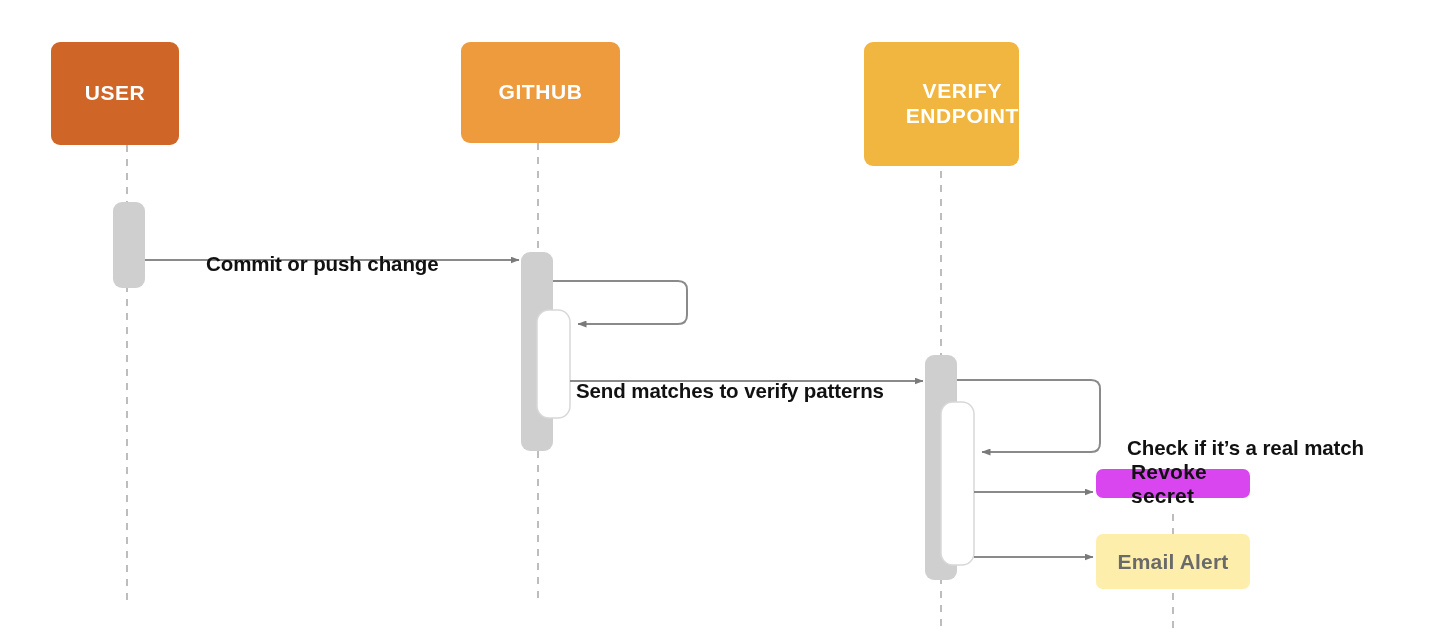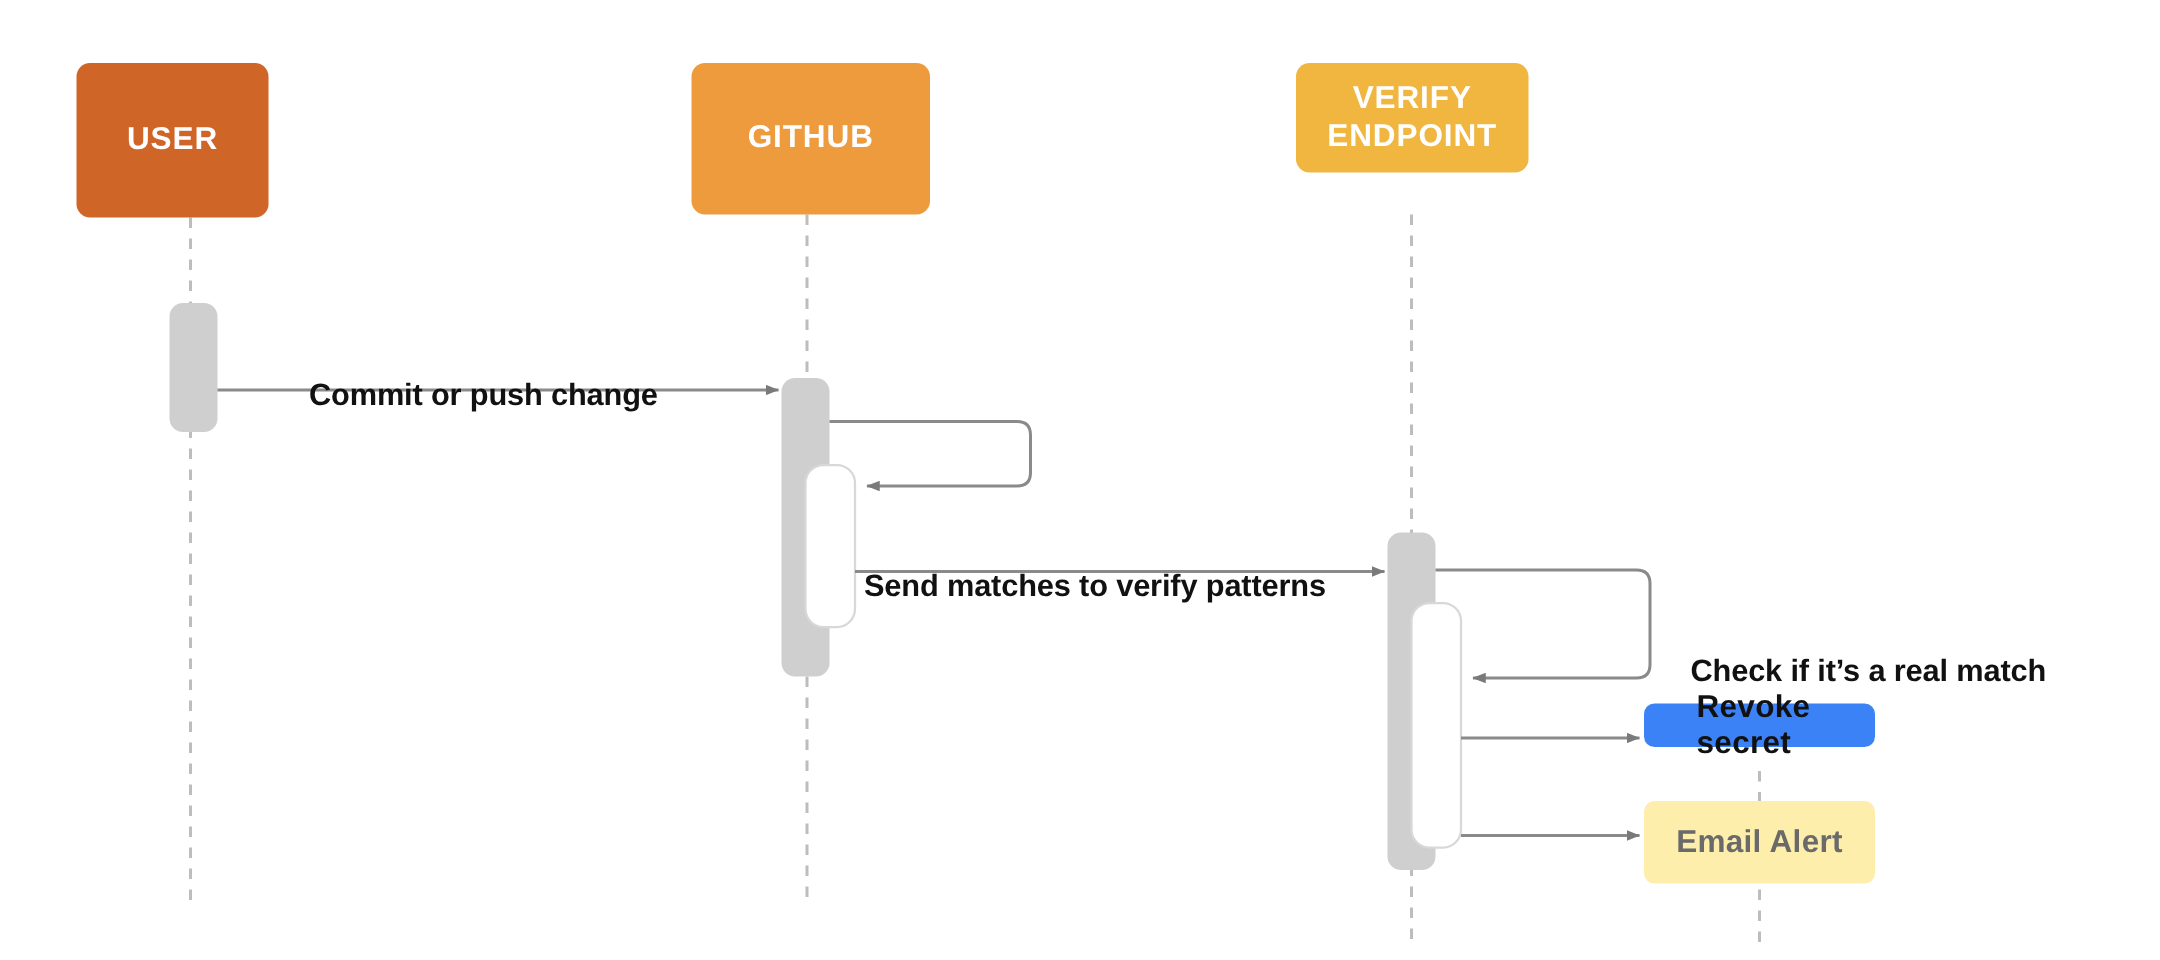--- a/index.html
+++ b/index.html
@@ -114,33 +114,33 @@
   </svg>
 
   <div class="actor-box" style="left:51px; top:42px; width:128px; height:103px; background:#cf6628;">
     <span class="actor-label">USER</span>
   </div>
 
   <div class="actor-box" style="left:461px; top:42px; width:159px; height:101px; background:#ee9b3e;">
     <span class="actor-label">GITHUB</span>
   </div>
 
-  <div class="actor-box" style="left:864px; top:42px; width:155px; height:73px; background:#f0b640;">
+  <div class="actor-box" style="left:864px; top:42px; width:155px; height:124px; background:#f0b640;justify-content:flex-end;">
     <span class="actor-label">VERIFY
 ENDPOINT</span>
   </div>
 
   <div class="msg-label" style="left:206px; top:224px;">Commit or push change</div>
 
 
   <div class="msg-label" style="left:576px; top:351px;">Send matches to verify patterns</div>
 
   <div class="msg-label" style="left:1127px; top:408px;text-align:center;">Check if it’s a real match</div>
 
-  <div class="note-box" style="left:1096px; top:469px; width:154px; height:29px; background:#3b82f6; color:#111111;padding-left:35px;">
+  <div class="note-box" style="left:1096px; top:469px; width:154px; height:29px; background:#d946ef; color:#111111;padding-left:35px;">
     <span>Revoke secret</span>
   </div>
 
   <div class="note-box" style="left:1096px; top:534px; width:154px; height:55px; background:#fdeeab; color:#6a6a6a;">
     <span>Email Alert</span>
   </div>
 
 </div>
 
 </body></html>

